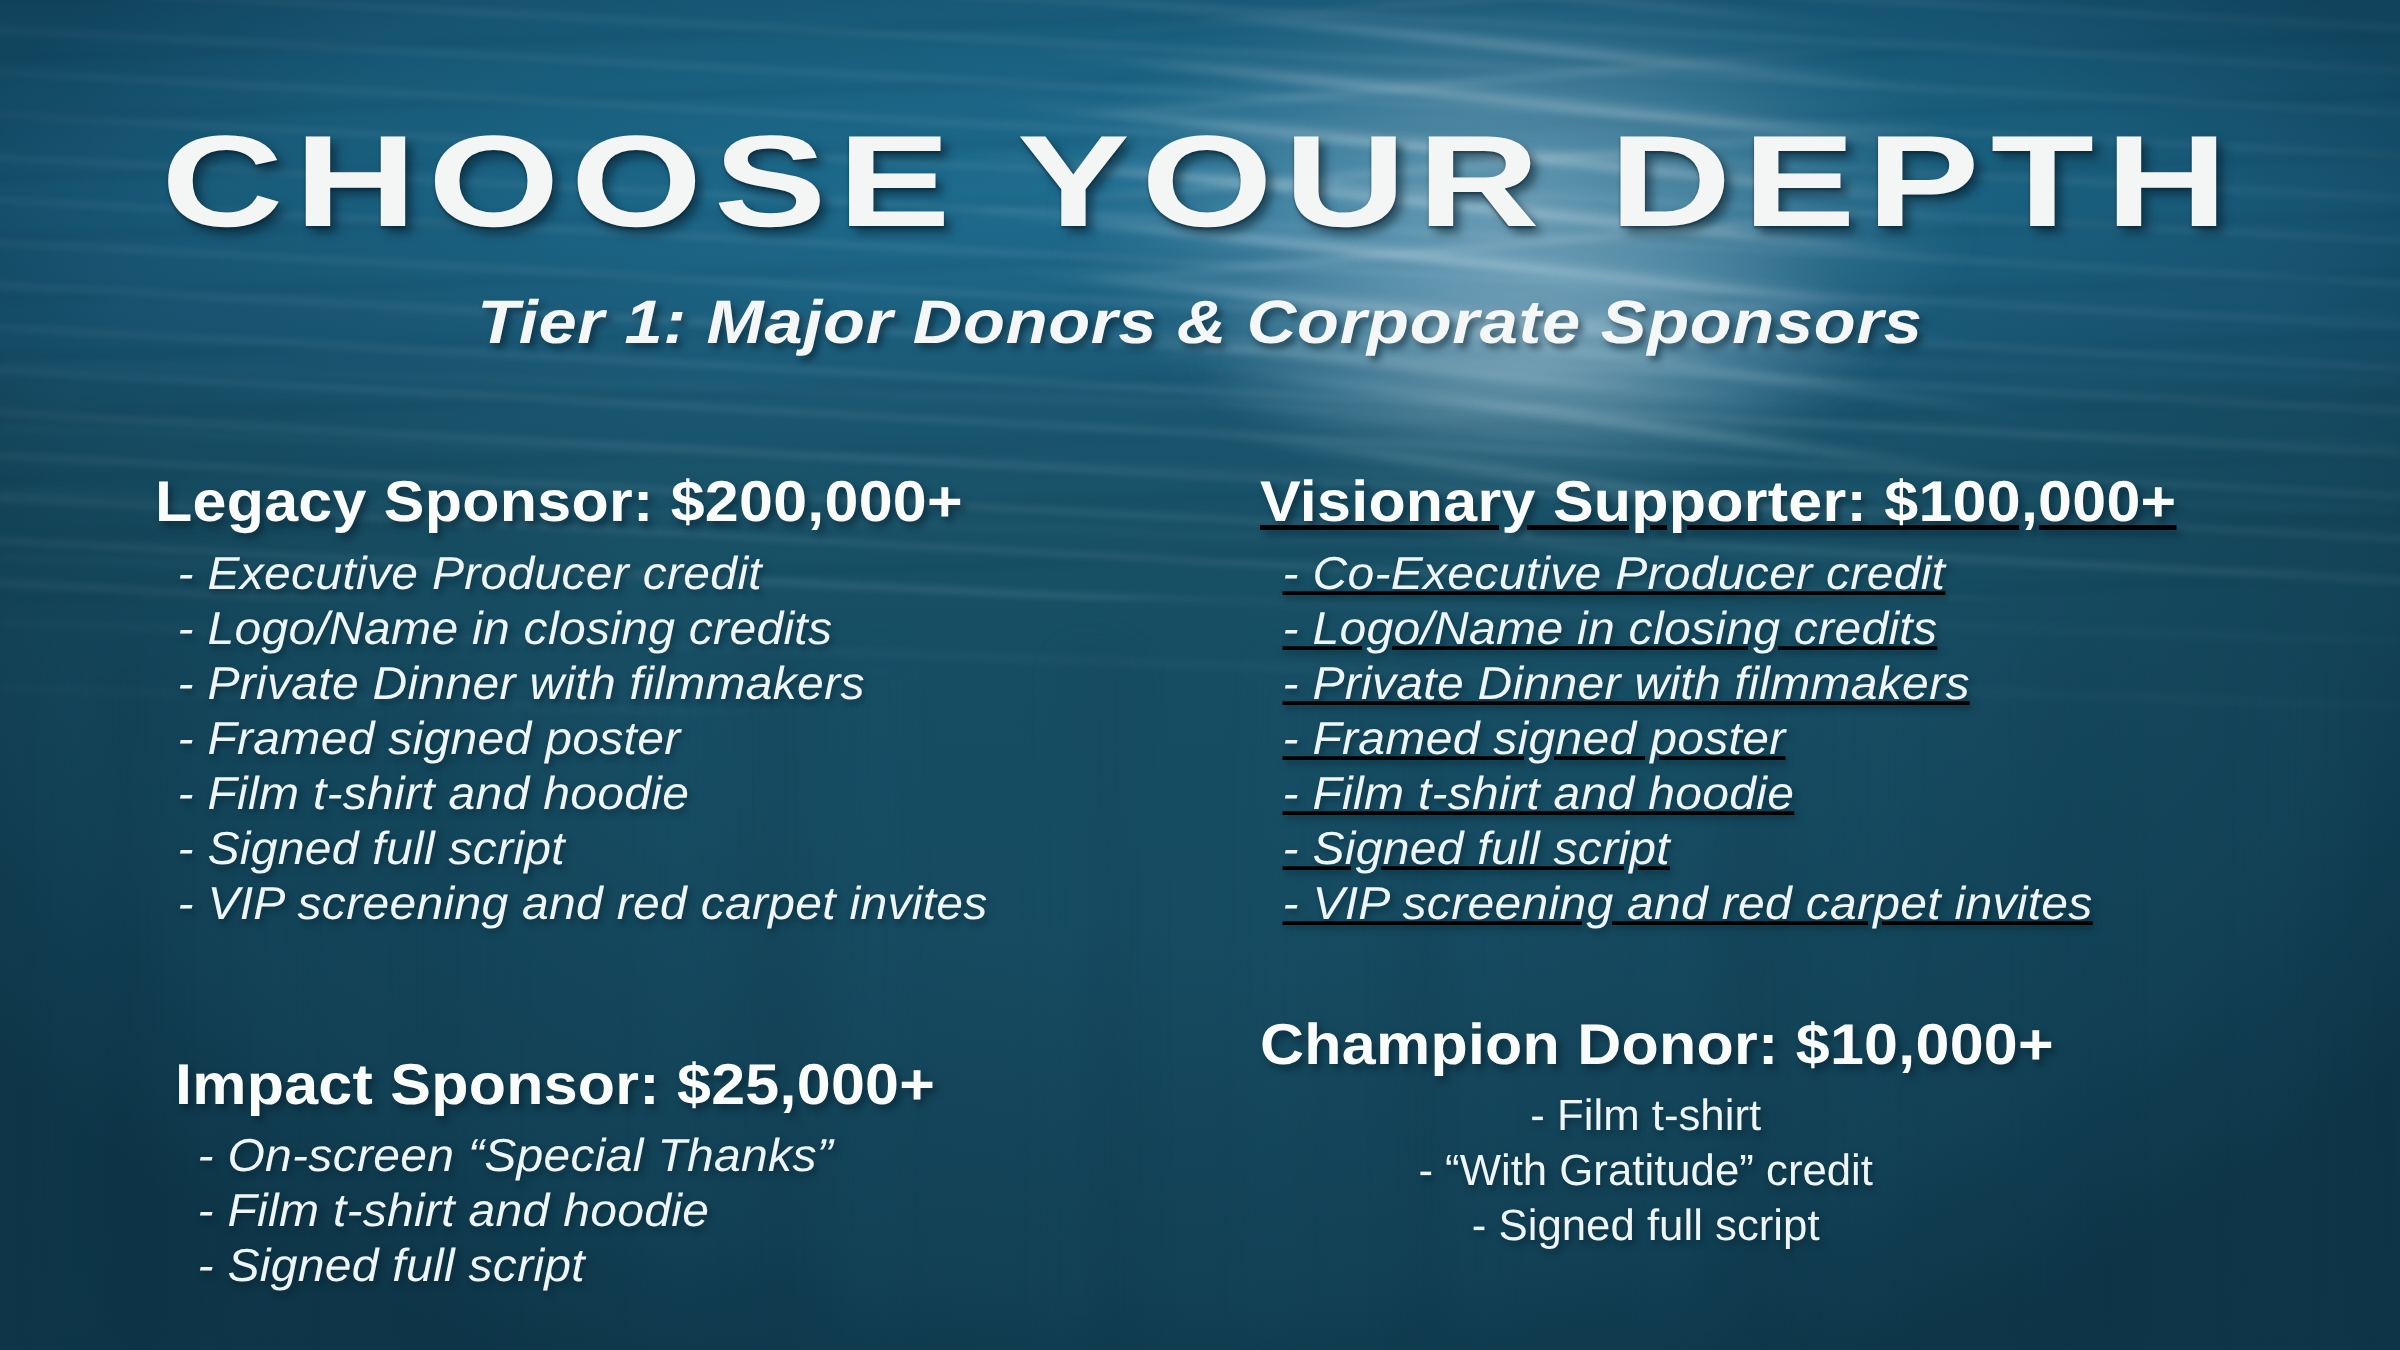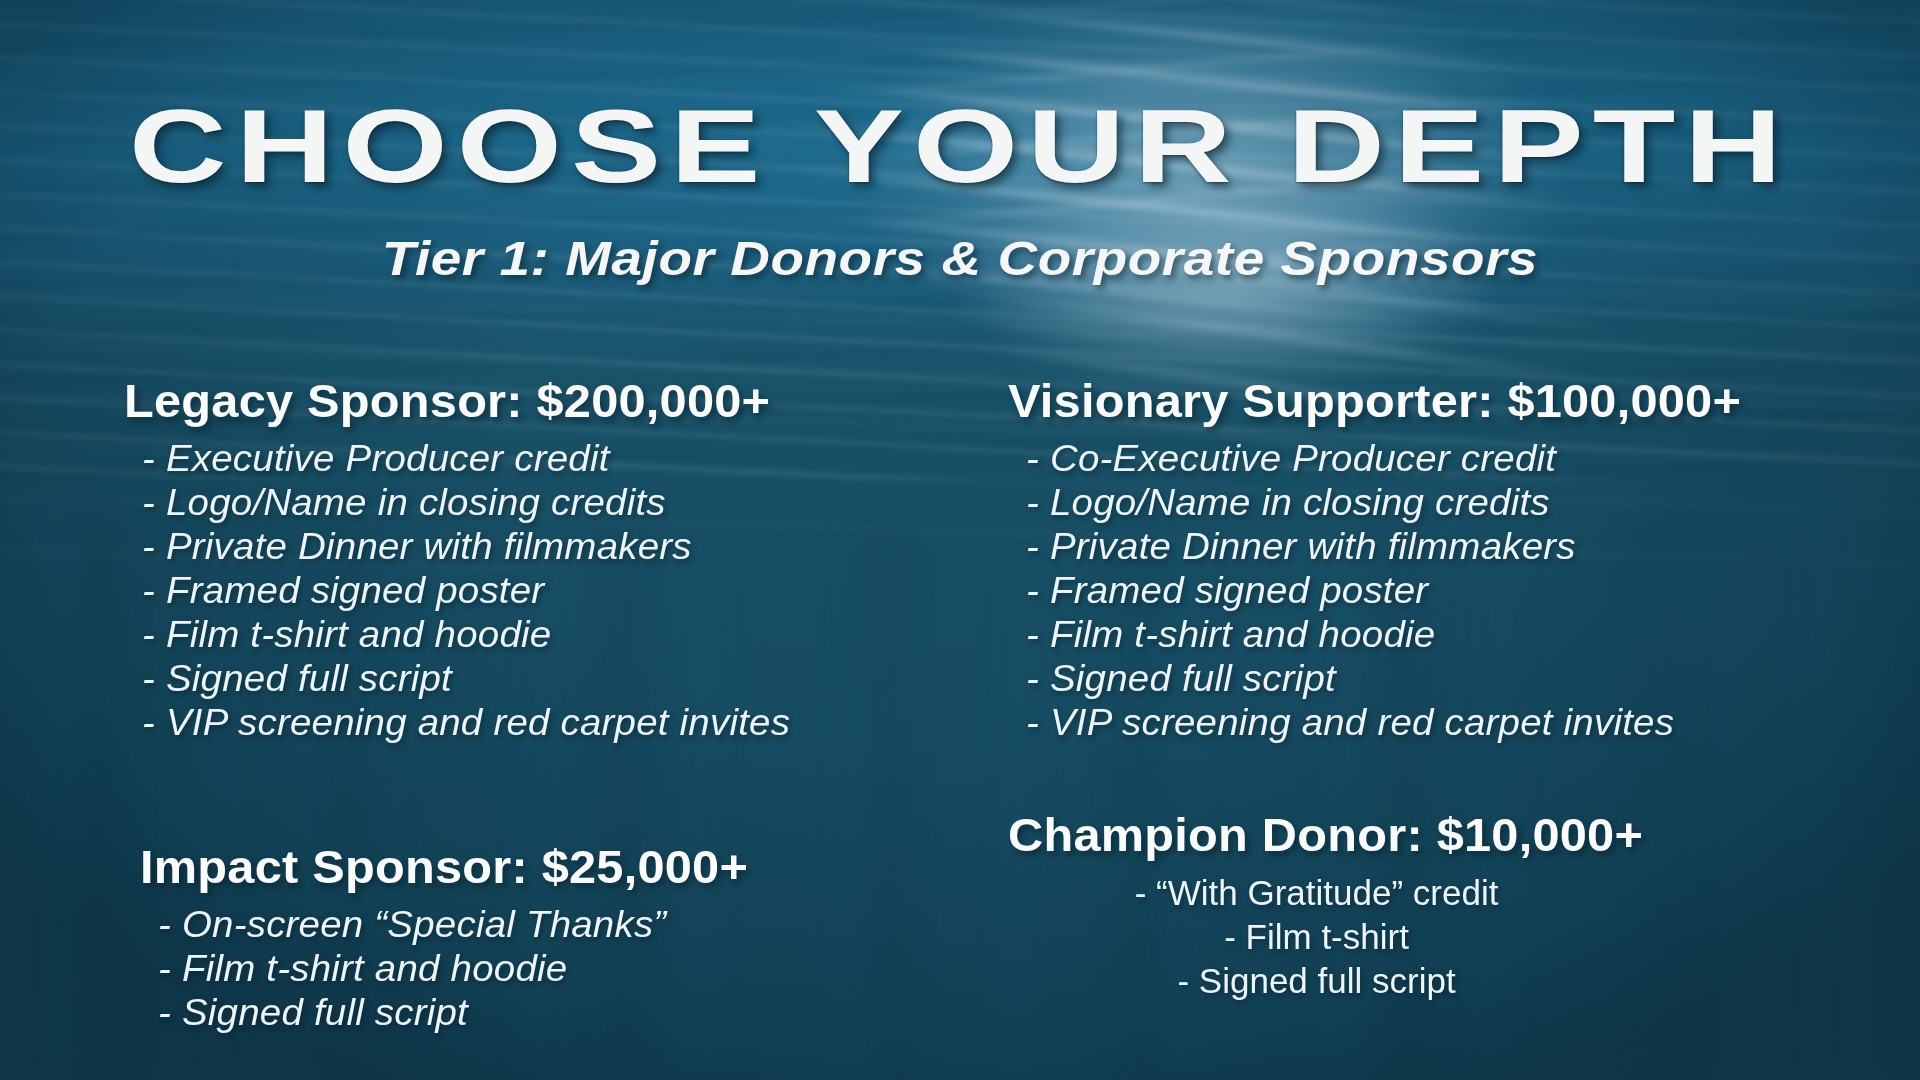--- a/index.html
+++ b/index.html
@@ -225,21 +225,21 @@
   .tier-list.upright li{
     font-style:normal;
     font-family:"Liberation Sans","DejaVu Sans", sans-serif;
     font-size:35px;
     transform:scaleX(1.0);
     letter-spacing:0px;
   }
 
   
   #tier-legacy   {left:124px; top:378px;}
-  #tier-visionary{left:1008px;top:378px;}
+  #tier-visionary{left:1008px;top:378px;text-decoration:underline;}
   #tier-impact   {left:140px; top:844px;}
   #tier-champion {left:1008px;top:812px;text-align:center;}
 </style>
 </head>
 <body>
 
 <div class="slide">
 
   <div class="bg">
     <div class="bg-base"></div>
@@ -290,20 +290,20 @@
       <ul class="tier-list">
         <li>- On-screen “Special Thanks”</li>
         <li>- Film t-shirt and hoodie</li>
         <li>- Signed full script</li>
       </ul>
     </section>
 
     <section class="tier" id="tier-champion">
       <div class="tier-heading">Champion Donor: $10,000+</div>
       <ul class="tier-list upright">
+        <li>- Film t-shirt</li>
         <li>- “With Gratitude” credit</li>
-        <li>- Film t-shirt</li>
         <li>- Signed full script</li>
       </ul>
     </section>
 
   </div>
 </div>
 
 </body></html>

